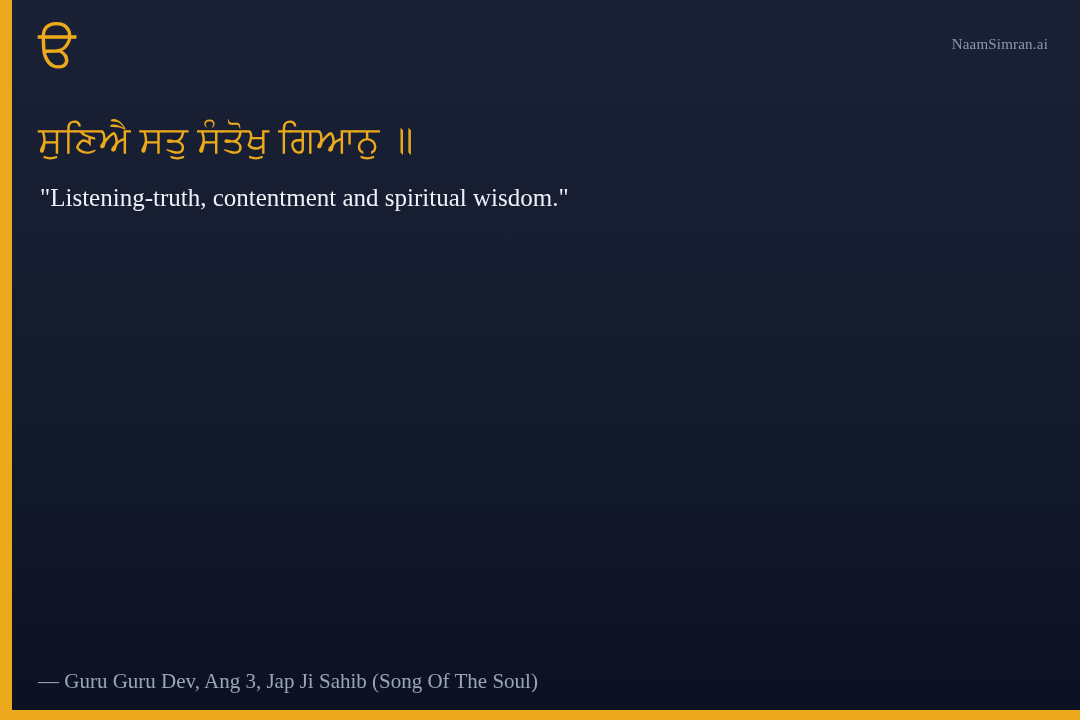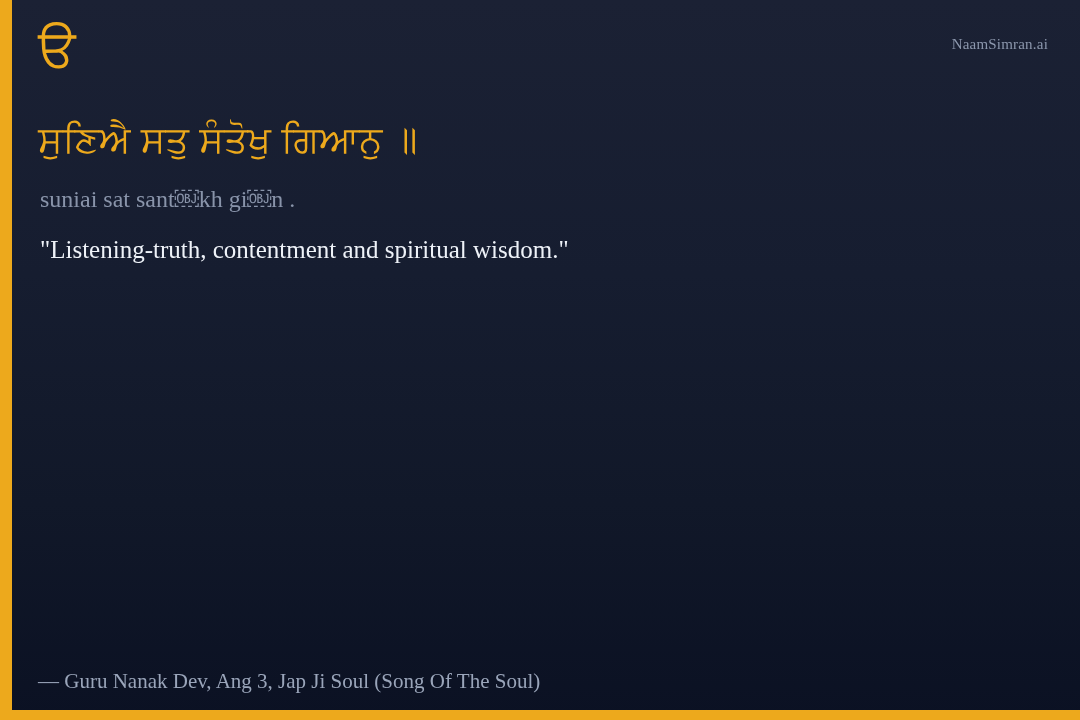--- a/index.html
+++ b/index.html
@@ -61,21 +61,21 @@
 
   
   .verse-block {
     position: absolute;
     left: 38px;
     top: 118px;
     right: 40px;
   }
 
   .gurmukhi-line {
-    font-family: Liberation Sans, sans-serif;
+    font-family: Liberation Serif, serif;
     font-size: 37px;
     line-height: 1.18;
     color: #eda91c;
     margin: 0;
     white-space: nowrap;
   }
 
   .transliteration-line {
     font-size: 24px;
     line-height: 1.25;
@@ -108,21 +108,20 @@
 <div id="scripture-card">
 
   <div class="accent-left"></div>
 
   <div class="brand">NaamSimran.ai</div>
 
   <div class="ik-onkar">ੳ</div>
 
   <div class="verse-block">
     <p class="gurmukhi-line">ਸੁਣਿਐ ਸਤੁ ਸੰਤੋਖੁ ਗਿਆਨੁ ॥</p>
-    <p class="transliteration-line">suniai sat sant￼kh gi￼n .</p>
     <p class="translation-line">"Listening-truth, contentment and spiritual wisdom."</p>
   </div>
 
-  <div class="attribution">— Guru Nanak Dev, Ang 3, Jap Ji Soul (Song Of The Soul)</div>
+  <div class="attribution">— Guru Guru Dev, Ang 3, Jap Ji Sahib (Song Of The Soul)</div>
 
   <div class="accent-bottom"></div>
 
 </div>
 
 </body></html>

